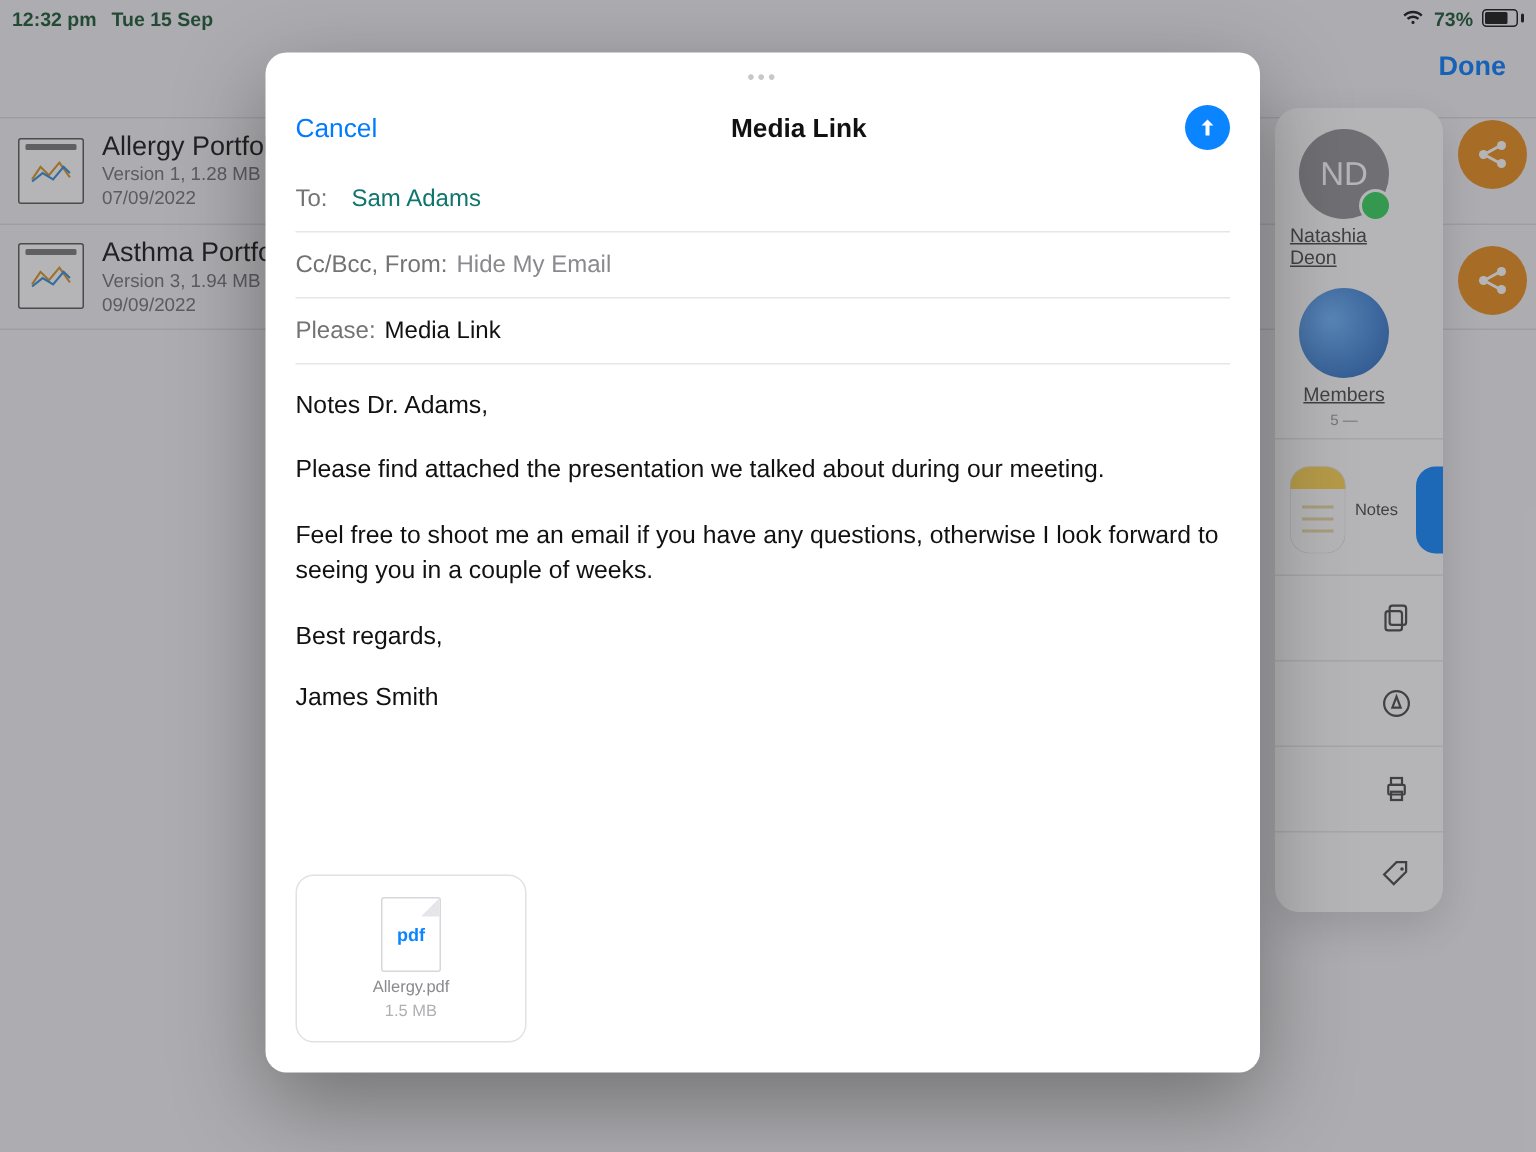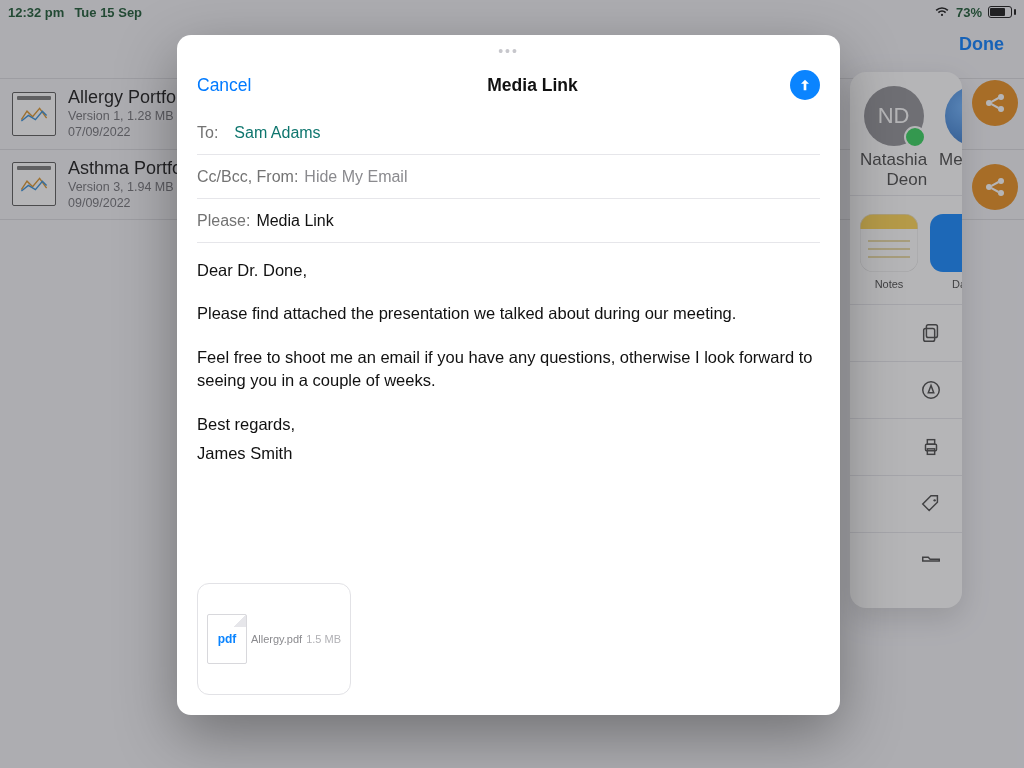--- a/index.html
+++ b/index.html
@@ -25,29 +25,29 @@
   .file-row + .file-row { border-top:none; }
   .file-thumb { width:44px; height:44px; background:#fff; border:1.5px solid #555; border-radius:2px; position:relative; display:flex; align-items:center; justify-content:center; }
   .file-thumb svg { width:28px; height:18px; }
   .file-thumb-top { position:absolute; top:3px; left:4px; right:4px; height:4px; background:#777; border-radius:1px;}
   .file-meta .ftitle { font-size:18px; color:#111; font-weight:400; }
   .file-meta .fsub { font-size:12.5px; color:#6e6e73; line-height:1.3; }
   .bottom-bar { position:absolute; bottom:12px; left:0; right:0; display:flex; justify-content:space-between; padding:0 26px; color:#5c5c60; font-size:19px;}
 
   
   .share-sheet { position:absolute; top:72px; right:62px; width:112px; bottom:160px; background:#fff; border-radius:16px; box-shadow:0 10px 30px rgba(0,0,0,.15); padding:10px 0 0 0; overflow:hidden; }
-  .share-contacts { display:flex; gap:12px; padding:4px 10px 6px 10px; }
+  .share-contacts { display:flex; gap:12px; padding:4px 10px 6px 10px;flex-direction:column; }
   .avatar-col { display:flex; flex-direction:column; align-items:center; gap:4px; width:72px; }
   .avatar { width:60px; height:60px; border-radius:50%; display:flex; align-items:center; justify-content:center; font-size:22px; font-weight:500; color:#fff; background:#8e8e93; position:relative;}
   .avatar-badge { position:absolute; bottom:-2px; right:-2px; width:22px; height:22px; border-radius:50%; background:#30d158; border:2px solid #fff;}
   .avatar-globe { background: radial-gradient(circle at 35% 35%, #6bb2ff, #1d5fb5); }
-  .avatar-label { font-size:17px; text-align:right; color:#444; line-height:1.15;}
+  .avatar-label { font-size:13px; text-align:left; color:#444; line-height:1.15;text-decoration:underline;}
   .avatar-sub { font-size:10px; color:#999; }
   .share-apps { display:flex; gap:12px; padding:10px 10px 14px 10px; margin-top:8px; }
-  .app-col { display:flex; flex-direction:column; align-items:center; gap:6px; width:72px; }
+  .app-col { display:flex; flex-direction:row; align-items:center; gap:6px; width:72px; }
   .app-icon { width:58px; height:58px; border-radius:13px; }
   .app-notes { background:linear-gradient(#ffd34d 0%, #ffd34d 26%, #fff 26%, #fff 100%); box-shadow:inset 0 0 0 0.5px #e0e0e0; position:relative;}
   .app-notes::after{content:"";position:absolute;left:8px;right:8px;bottom:14px;height:2px;background:#e8d9a0;box-shadow:0 -8px 0 #e8d9a0,0 -16px 0 #e8d9a0;}
   .app-blue { background:#0a84ff; }
   .app-label { font-size:11px; color:#444; }
   .hr { height:1px; background:#e6e6ea; margin:0; }
   .action-row { height:56px; display:flex; align-items:center; justify-content:flex-end; padding:0 20px; }
   .action-row svg { width:22px; height:22px; stroke:#444; fill:none; stroke-width:1.6;}
 
   
@@ -71,21 +71,21 @@
   .fields { padding:0 20px; }
   .field-row { display:flex; align-items:center; gap:6px; height:44px; border-bottom:1px solid #e6e6ea; font-size:16px;}
   .field-row .lbl { color:#737373; }
   .field-row .val-blue { color:#0f766e;margin-left:10px; }
   .field-row .val-grey { color:#8a8a8e; }
   .field-row .val-black { color:#111; }
 
   .body-area { padding:16px 20px 0 20px; font-size:16.5px; color:#111; line-height:1.42; flex:1; overflow:auto;}
   .body-area p { margin:0 0 20px 0; }
 
-  .attachment { margin:8px 20px 20px 20px; width:154px; height:112px; border:1px solid #e2e2e6; border-radius:12px; display:flex; flex-direction:row; align-items:center; justify-content:center; gap:4px;}
+  .attachment { margin:8px 20px 20px 20px; width:154px; height:112px; border:1px solid #e2e2e6; border-radius:12px; display:flex; flex-direction:column; align-items:center; justify-content:center; gap:4px;}
   .att-thumb { width:40px; height:50px; background:#fff; border:1px solid #d8d8dc; border-radius:2px; position:relative; display:flex; align-items:center; justify-content:center;}
   .att-thumb::before { content:""; position:absolute; top:0; right:0; width:12px; height:12px; background:linear-gradient(135deg, transparent 49%, #e6e6ea 50%);}
   .att-ext { font-size:12px; font-weight:600; color:#0a84ff; }
   .att-name { font-size:11px; color:#8a8a8e; }
   .att-size { font-size:11px; color:#b0b0b4; }
 </style>
 </head>
 <body>
 
 <div class="screen">
@@ -248,24 +248,24 @@
         <span class="lbl">Cc/Bcc, From:</span>
         <span class="val-grey">Hide My Email</span>
       </div>
       <div class="field-row">
         <span class="lbl">Please:</span>
         <span class="val-black">Media Link</span>
       </div>
     </div>
 
     <div class="body-area">
-      <p>Dear Dr. Done,</p>
+      <p>Notes Dr. Adams,</p>
       <p>Please find attached the presentation we talked about during our meeting.</p>
       <p>Feel free to shoot me an email if you have any questions, otherwise I look forward to seeing you in a couple of weeks.</p>
-      <p style="margin-bottom:6px">Best regards,</p>
+      <p style="margin-bottom:18px">Best regards,</p>
       <p style="margin-bottom:2px">James Smith</p>
     </div>
 
     <div class="attachment">
       <div class="att-thumb">
         <span class="att-ext">pdf</span>
       </div>
       <div class="att-name">Allergy.pdf</div>
       <div class="att-size">1.5 MB</div>
     </div>

